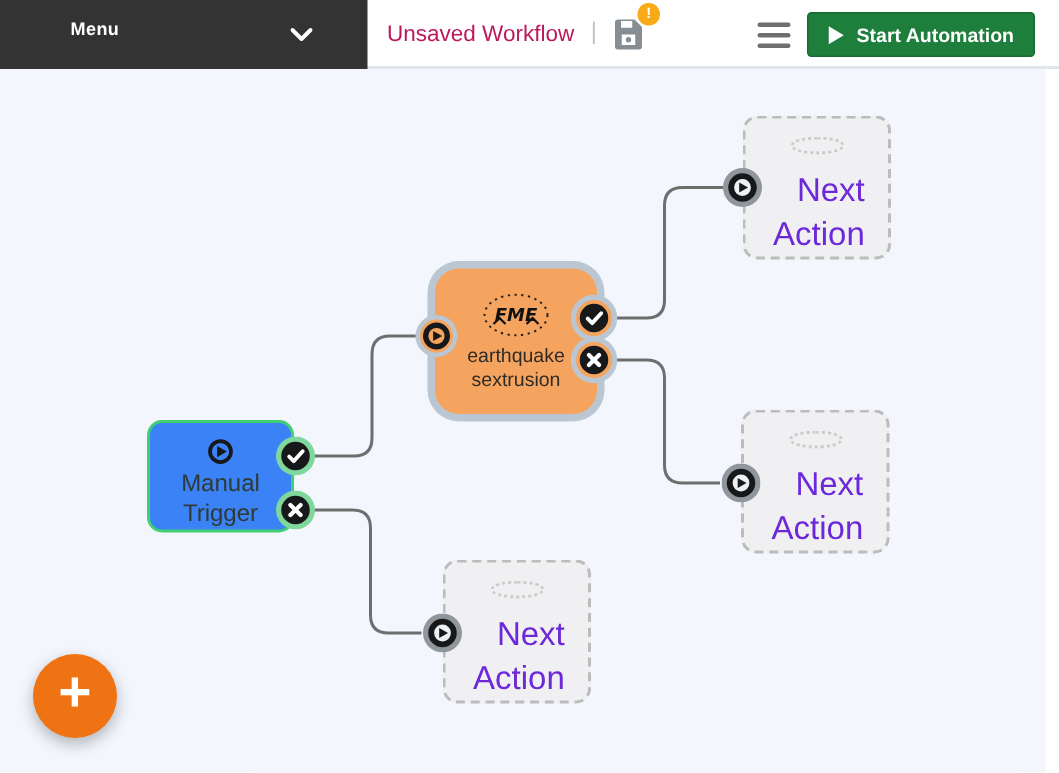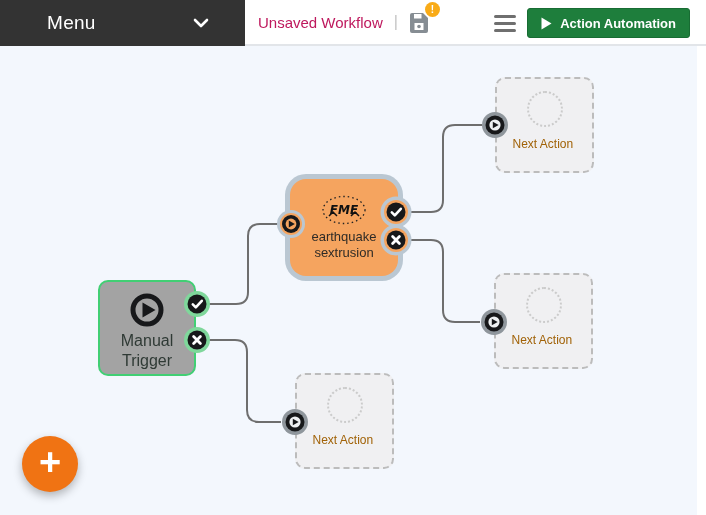--- a/index.html
+++ b/index.html
@@ -6,21 +6,21 @@
   html,body { background:#fff; }
   .screen {
     position:relative; width:706px; height:515px; overflow:hidden;
     font-family:"Liberation Sans", sans-serif; background:#fff;
   }
   
   .topbar { position:absolute; left:0; top:0; width:706px; height:46px;
             background:#fff; border-bottom:2px solid #e2e5e9; }
   .menu-block { position:absolute; left:0; top:0; width:245px; height:46px;
                 background:#333333; color:#fff; cursor:pointer; }
-  .menu-label { position:absolute; left:47px; top:12px; font-size:19px; letter-spacing:.3px; }
+  .menu-label { position:absolute; left:47px; top:12px; font-size:12px; letter-spacing:.3px;font-weight:bold; }
   .menu-chevron { position:absolute; left:193px; top:18px; }
   .title-group { position:absolute; left:258px; top:0; height:44px;
                  display:flex; align-items:center; }
   .wf-title { font-size:15px; color:#be185d; }
   .title-sep { font-size:16px; color:#c3c3c3; margin:0 9px 0 11px; }
   .save-wrap { position:relative; width:24px; height:24px; cursor:pointer; }
   .save-badge { position:absolute; top:-8px; right:-9px; width:15px; height:15px;
                 border-radius:50%; background:#f9ab17; color:#fff; font-size:10px;
                 font-weight:bold; display:flex; align-items:center; justify-content:center; }
   .right-group { position:absolute; right:16px; top:8px; display:flex;
@@ -30,37 +30,37 @@
   .start-btn { display:flex; align-items:center; gap:8px; height:30px; padding:0 13px;
                background:#1e7e3c; border:1px solid #186c33; border-radius:3px;
                color:#fff; font-size:13px; font-weight:bold; cursor:pointer;
                font-family:"Liberation Sans", sans-serif; }
   
   .canvas { position:absolute; left:0; top:46px; width:706px; height:469px;
             background:#f3f7fd; }
   .scroll-gutter { position:absolute; right:0; top:0; width:9px; height:469px; background:#fff; }
   .wires { position:absolute; left:0; top:0; width:706px; height:469px; pointer-events:none; }
   .node { position:absolute; display:flex; flex-direction:column; align-items:center; }
-  .mt-node { left:98px; top:234px; width:98px; height:96px;
-             background:#a3a3a3; border:2px solid #41cf74; border-radius:10px;
+  .mt-node { left:98px; top:234px; width:98px; height:75px;
+             background:#3b82f6; border:2px solid #41cf74; border-radius:10px;
              padding-top:10px; cursor:pointer; }
   .mt-label { font-size:16px; color:#2f3a35; text-align:center; line-height:1.25;
               width:70px; margin-top:3px; }
   .eq-node { left:290px; top:133px; width:108px; height:97px;
              background:#f5a45f; border-radius:16px;
              box-shadow:0 0 0 5px #bac7d2; padding-top:16px; cursor:pointer; }
   .eq-label { font-size:13px; color:#2e2b26; text-align:center; line-height:1.2;
               width:100px; margin-top:4px; }
   .na-node { width:99px; height:96px; background:#f0f0f2;
              border:2px dashed #bcbcbc; border-radius:10px; padding-top:12px; cursor:pointer; }
   .na-1 { left:495px; top:31px; }
   .na-2 { left:494px; top:227px; }
   .na-3 { left:295px; top:327px; }
   .na-circle { width:36px; height:36px; border:2px dotted #cbcbcb; border-radius:50%; }
-  .na-label { font-size:12px; color:#a16207; text-align:left; line-height:1.35;
+  .na-label { font-size:22px; color:#6d28d9; text-align:right; line-height:1.35;
               width:64px; margin-top:9px; }
   .port { position:absolute; cursor:pointer; line-height:0; }
   .fab { position:absolute; left:22px; top:390px; width:56px; height:56px;
          border-radius:50%; background:#f07313; color:#fff;
          box-shadow:0 4px 10px rgba(0,0,0,.28); cursor:pointer;
          display:flex; align-items:center; justify-content:center;
          font-size:38px; font-weight:bold; padding-bottom:4px; }
 </style>
 </head>
 <body>
@@ -93,21 +93,21 @@
     <div class="right-group">
       <div class="hamburger">
           <i></i>
           <i></i>
           <i></i>
         </div>
       <button class="start-btn">
         <svg width="11" height="13" viewBox="0 0 11 13">
           <path d="M0.5,0.5 L10.5,6.5 L0.5,12.5 Z" fill="#ffffff"></path>
         </svg>
-        <span>Action Automation</span>
+        <span>Start Automation</span>
       </button>
     </div>
   </header>
 
   <div class="canvas">
 
     <svg class="wires">
       <g fill="none" stroke="#6e6e6e" stroke-width="2">
         <path d="M197,258 H236 Q248,258 248,246 V190 Q248,178 260,178 H280"></path>
         <path d="M197,294 H235 Q247,294 247,306 V364 Q247,376 259,376 H281"></path>

